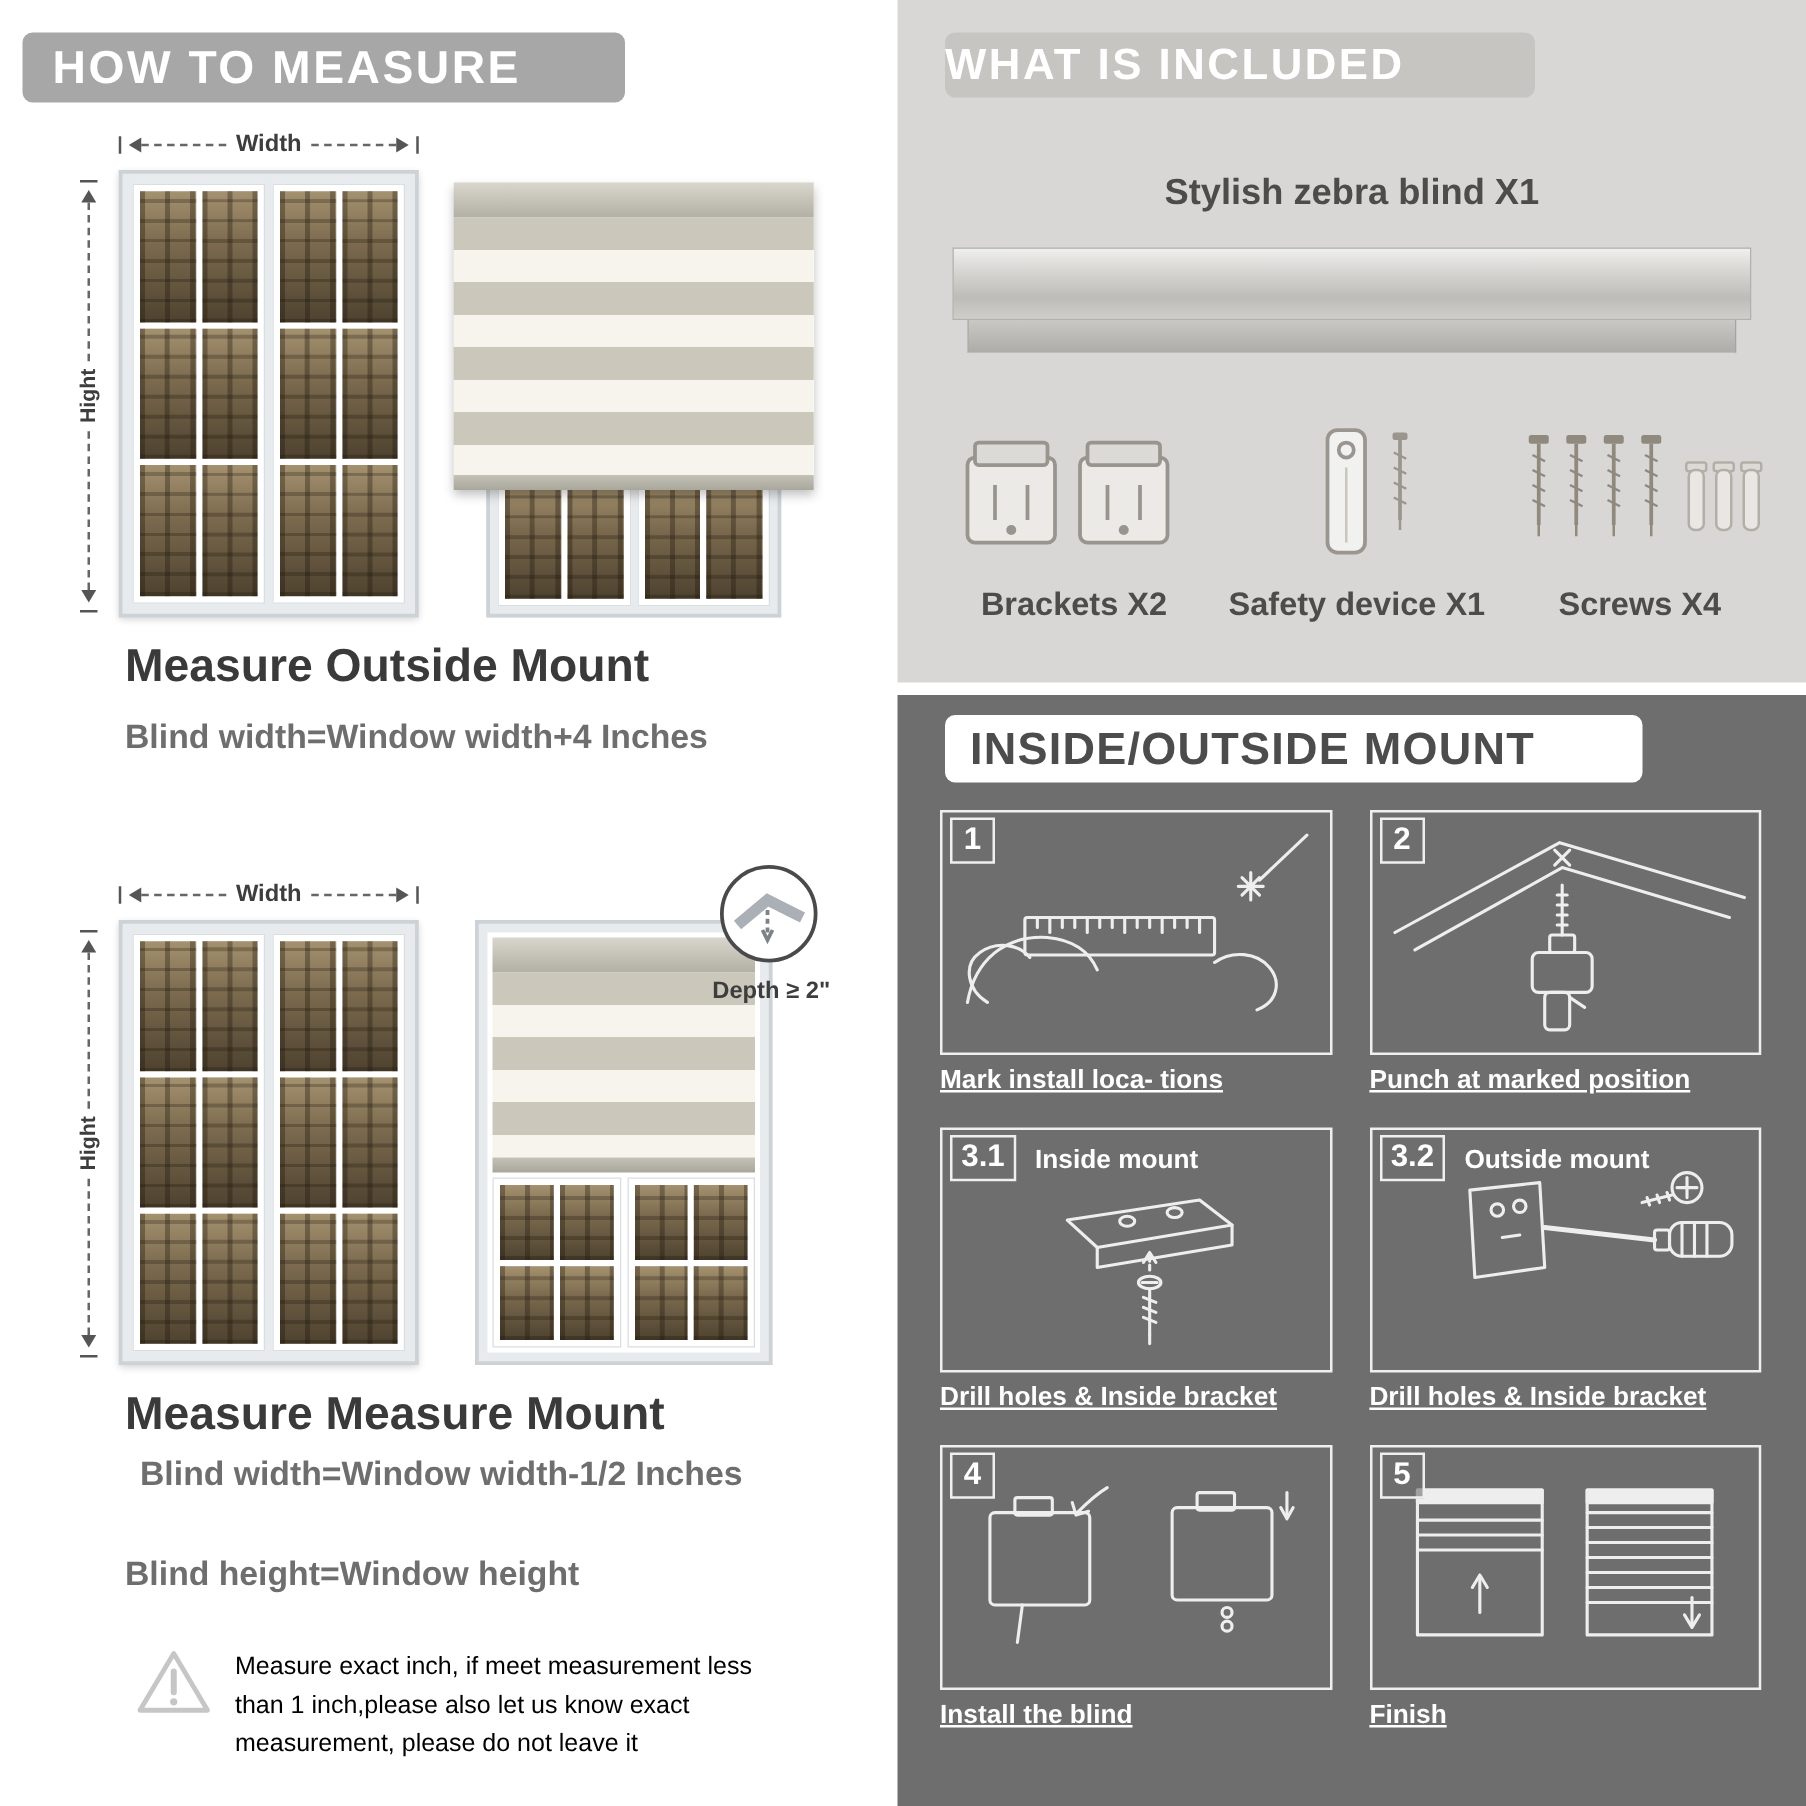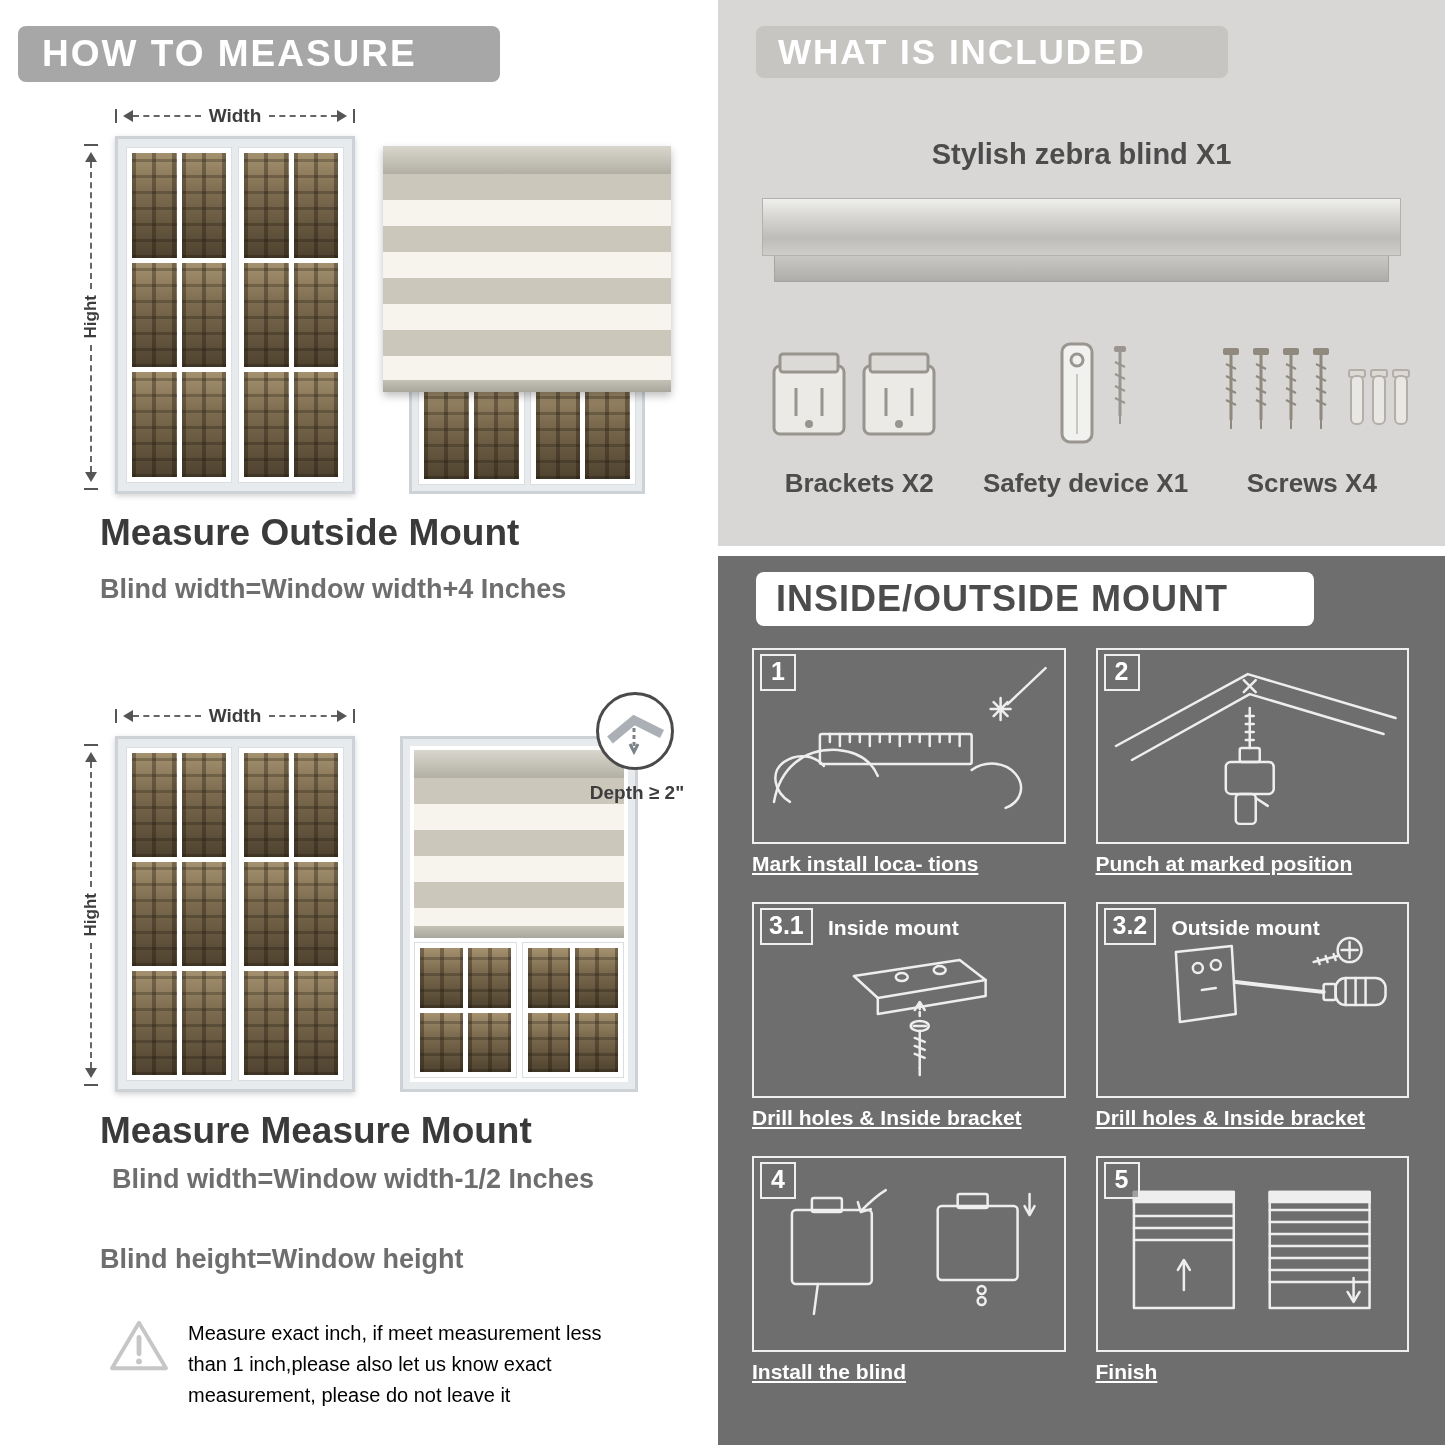--- a/index.html
+++ b/index.html
@@ -5,21 +5,21 @@
   * { margin:0; padding:0; box-sizing:border-box; }
   html,body { width:1445px; height:1445px; background:#ffffff; font-family:"Liberation Sans", sans-serif; }
   .canvas { position:relative; width:1445px; height:1445px; overflow:hidden; background:#fff; }
 
   
   .left { position:absolute; left:0; top:0; width:718px; height:1445px; background:#fff; }
   .how-banner { position:absolute; left:18px; top:26px; width:482px; height:56px; background:#a7a7a7; border-radius:8px;
                 display:flex; align-items:center; padding-left:24px; }
   .how-banner span { color:#fff; font-size:37px; font-weight:bold; letter-spacing:2px; }
 
-  .diag { position:absolute; left:0; width:718px; height:420px;margin-left:20px; }
+  .diag { position:absolute; left:0; width:718px; height:420px; }
   .diag1 { top:96px; }
   .diag2 { top:692px; }
 
   
   .window { position:absolute; background:#e8ebed; border:3px solid #ccd2d6; padding:8px; display:flex; gap:6px;
             box-shadow:0 2px 6px rgba(0,0,0,.18); }
   .sash { flex:1; background:#fff; padding:5px; border:1px solid #d9dee1; display:grid;
           grid-template-columns:1fr 1fr; gap:5px; }
   .sash.r3 { grid-template-rows:repeat(3,1fr); }
   .sash.r2 { grid-template-rows:repeat(2,1fr); }
@@ -69,21 +69,21 @@
 
   .mheading { position:absolute; left:100px; font-size:37px; font-weight:bold; color:#3a3a3a; }
   .mline { position:absolute; left:100px; font-size:27px; font-weight:bold; color:#6e6e6e; }
 
   .warning { position:absolute; left:108px; top:1318px; width:545px; display:flex; gap:18px; align-items:flex-start; }
   .warn-text { font-size:20px; color:#000000; line-height:1.55; width:445px; }
 
   
   .included { position:absolute; left:718px; top:0; width:727px; height:546px; background:#d8d7d5; }
   .included-banner { position:absolute; left:38px; top:26px; width:472px; height:52px; background:#c6c5c2; border-radius:8px;
-                     display:flex; align-items:center; padding-left:22px; }
+                     display:flex; align-items:center; }
   .included-banner span { color:#fff; font-size:35px; font-weight:bold; letter-spacing:2px; }
   .blind-name { position:absolute; top:138px; left:0; right:0; text-align:center;
                 font-size:29px; font-weight:bold; color:#4c4c4c; }
   .headrail { position:absolute; left:44px; right:44px; top:198px; }
   .hr-top { height:58px; border:1px solid #b2b1ae;
             background:linear-gradient(180deg,#efefed 0%,#d8d7d4 30%,#bdbcb9 70%,#cfcecb 100%); }
   .hr-lip { height:26px; margin:0 12px; border:1px solid #a5a4a1; border-top:none;
             background:linear-gradient(180deg,#c9c8c5,#aeadaa); }
   .items { position:absolute; left:28px; right:20px; top:330px; display:flex;align-items:flex-end; }
   .item { flex:1; display:flex; flex-direction:column; align-items:center; }

